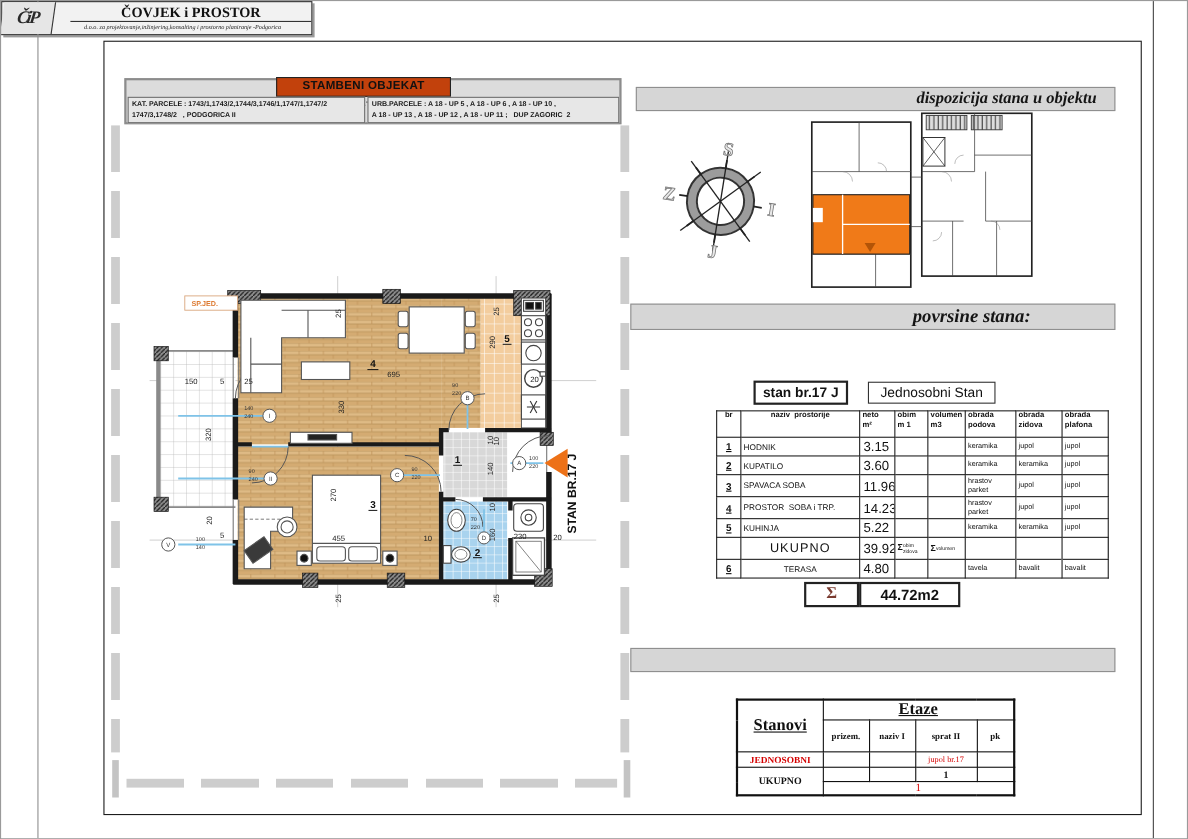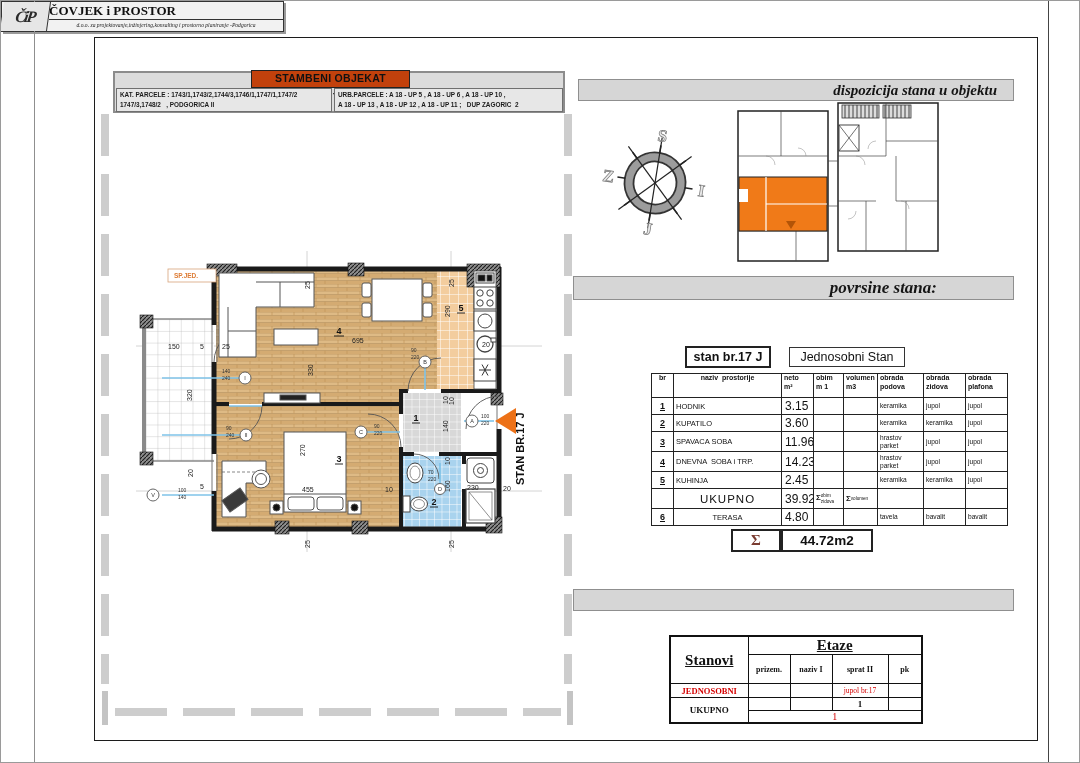--- a/index.html
+++ b/index.html
@@ -18,21 +18,21 @@
   .plan-tab{left:250px;top:69px;width:159px;height:18px;background:#c2410c;border:1.5px solid #222;box-sizing:border-box;
             font-size:10.5px;font-weight:600;text-align:center;line-height:15px;letter-spacing:.3px;}
   .parcel-box{top:87px;height:24px;background:#e7e7e7;border:1px solid #6f6f6f;box-sizing:border-box;
               font-size:6.4px;font-weight:bold;line-height:1.6;padding:1px 3px;color:#1a1a1a;white-space:pre-wrap;}
   
   .tblock{left:757px;top:33px;width:283px;height:31px;background:#f2f2f2;border:1px solid #333;
           box-shadow:2px 2px 0 #9a9a9a;display:flex;box-sizing:border-box;}
   .tblock .logo{width:46px;border-right:1px solid #333;background:#e6e6e6;display:flex;align-items:center;justify-content:center;
           font-family:"Liberation Serif",serif;font-style:italic;font-weight:bold;font-size:16px;letter-spacing:-2px;color:#2a2a2a;transform:skewX(-8deg);}
   .tblock .tmain{flex:1;display:flex;flex-direction:column;}
-  .tblock .tname{font-family:"Liberation Serif",serif;font-weight:bold;font-size:13px;text-align:left;border-bottom:1px solid #333;line-height:17px;}
+  .tblock .tname{font-family:"Liberation Serif",serif;font-weight:bold;font-size:13px;text-align:center;border-bottom:1px solid #333;line-height:17px;margin-left:15px;}
   .tblock .tsub{font-family:"Liberation Serif",serif;font-style:italic;font-size:5.6px;text-align:center;line-height:11px;color:#222;}
   
   .gbar{background:#d6d6d6;border:1px solid #8f8f8f;box-sizing:border-box;font-family:"Liberation Serif",serif;
         font-weight:bold;font-style:italic;color:#151515;}
   .bar-disp{left:577px;top:78px;width:436px;height:22px;font-size:15px;text-align:right;padding-right:16px;line-height:20px;}
   .bar-povr{left:572px;top:275px;width:441px;height:24px;font-size:17px;text-align:right;padding-right:76px;line-height:22px;}
   .bar-empty{left:572px;top:588px;width:441px;height:22px;}
   
   .unit-no{left:684px;top:345px;width:86px;height:22px;border:2px solid #222;background:#fff;box-sizing:border-box;
            font-size:12.5px;font-weight:bold;text-align:center;line-height:18px;}
@@ -524,33 +524,33 @@
         <td class="neto">11.96</td>
             <td></td>
             <td></td>
         <td class="fin">hrastov
 parket</td>
             <td class="fin">jupol</td>
             <td class="fin">jupol</td>
       </tr>
       <tr style="height:20px">
         <td class="br">4</td>
-            <td>DNEVNA  SOBA i TRP.</td>
+            <td>PROSTOR  SOBA i TRP.</td>
         <td class="neto">14.23</td>
             <td></td>
             <td></td>
         <td class="fin">hrastov
 parket</td>
             <td class="fin">jupol</td>
             <td class="fin">jupol</td>
       </tr>
       <tr style="height:17px">
         <td class="br">5</td>
             <td>KUHINJA</td>
-        <td class="neto">2.45</td>
+        <td class="neto">5.22</td>
             <td></td>
             <td></td>
         <td class="fin">keramika</td>
             <td class="fin">keramika</td>
             <td class="fin">jupol</td>
       </tr>
       <tr style="height:20px">
         <td></td>
         <td class="tot">UKUPNO</td>
         <td class="neto">39.92</td>

